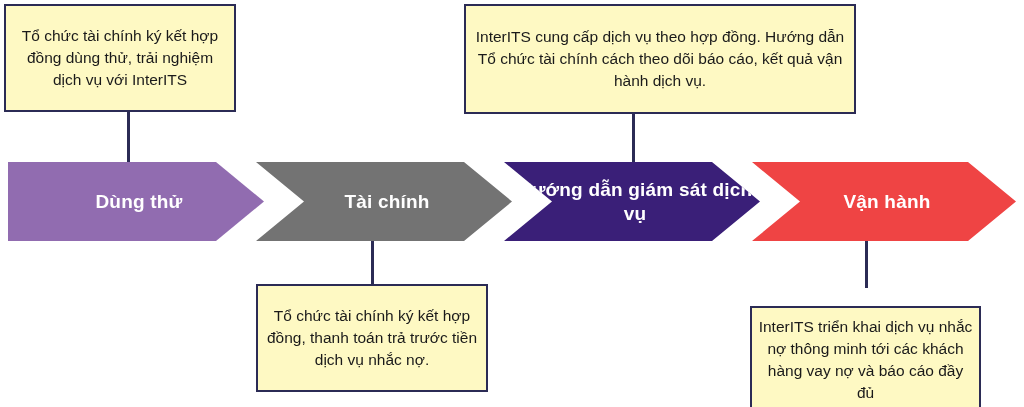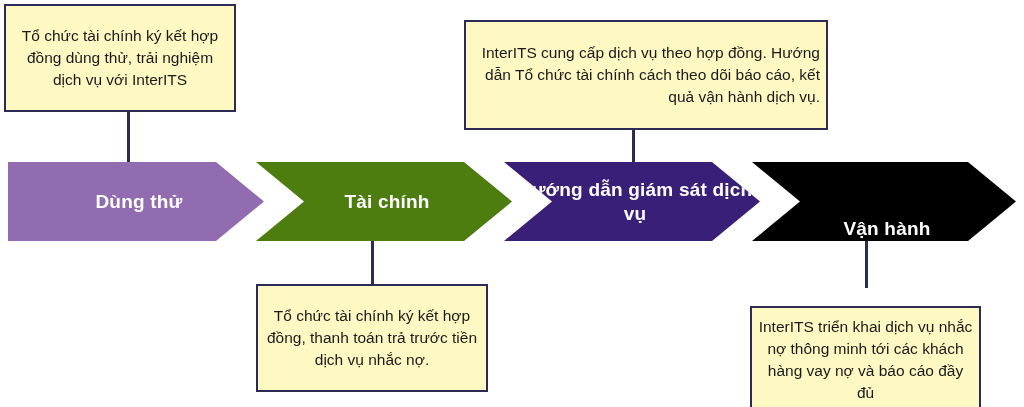--- a/index.html
+++ b/index.html
@@ -81,51 +81,50 @@
     left: 8px;
     width: 256px;
     background: #916cb0;
     -webkit-clip-path: polygon(0 0, 208px 0, 256px 50%, 208px 100%, 0 100%);
     clip-path: polygon(0 0, 208px 0, 256px 50%, 208px 100%, 0 100%);
   }
   
   .chev.mid2 {
     left: 256px;
     width: 256px;
-    background: #4d7c0f;
+    background: #737373;
     -webkit-clip-path: polygon(0 0, 208px 0, 256px 50%, 208px 100%, 0 100%, 48px 50%);
     clip-path: polygon(0 0, 208px 0, 256px 50%, 208px 100%, 0 100%, 48px 50%);
   }
   .chev.mid3 {
     left: 504px;
     width: 256px;
     background: #3a1f78;
     -webkit-clip-path: polygon(0 0, 208px 0, 256px 50%, 208px 100%, 0 100%, 48px 50%);
     clip-path: polygon(0 0, 208px 0, 256px 50%, 208px 100%, 0 100%, 48px 50%);
   }
   .chev.last {
     left: 752px;
     width: 264px;
-    background: #000000;
+    background: #ef4444;
     -webkit-clip-path: polygon(0 0, 216px 0, 264px 50%, 216px 100%, 0 100%, 48px 50%);
     clip-path: polygon(0 0, 216px 0, 264px 50%, 216px 100%, 0 100%, 48px 50%);
-    align-items: flex-end;
   }
 </style>
 </head>
 <body>
 
 <div id="canvas">
 
   <div class="callout" style="left:4px; top:4px; width:232px; height:108px;">
     <span>Tổ chức tài chính ký kết hợp đồng dùng thử, trải nghiệm dịch vụ với InterITS</span>
   </div>
   <div class="connector" style="left:127px; top:112px; height:52px;"></div>
 
-  <div class="callout" style="left:464px; top:20px; width:364px; height:110px;text-align:right;">
+  <div class="callout" style="left:464px; top:4px; width:392px; height:110px;">
     <span>InterITS cung cấp dịch vụ theo hợp đồng. Hướng dẫn Tổ chức tài chính cách theo dõi báo cáo, kết quả vận hành dịch vụ.</span>
   </div>
   <div class="connector" style="left:632px; top:114px; height:50px;"></div>
 
   <div class="band">
 
     <div class="chev first">
       <span class="lbl">Dùng thử</span>
     </div>
 

